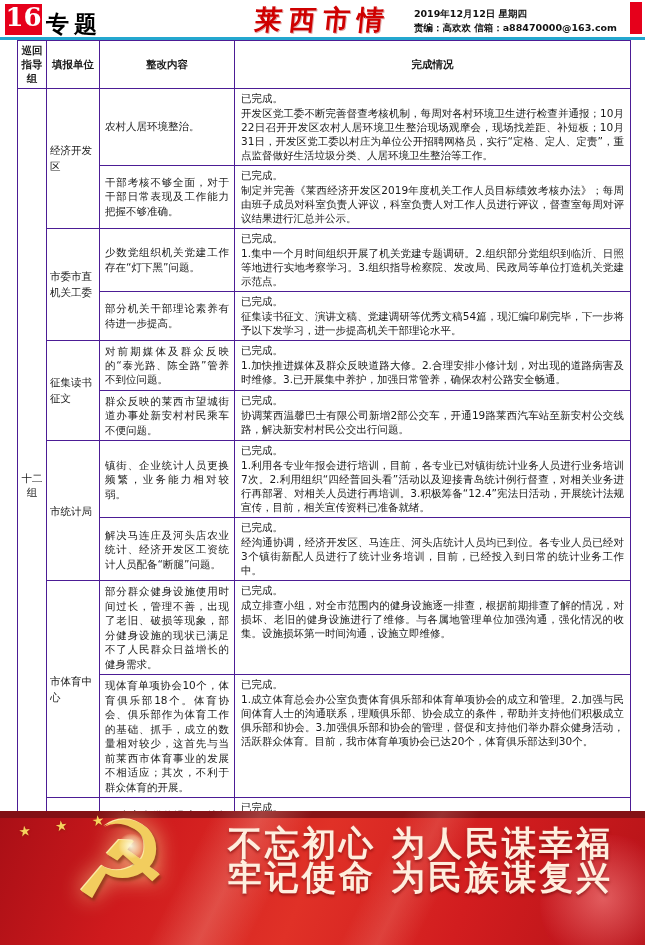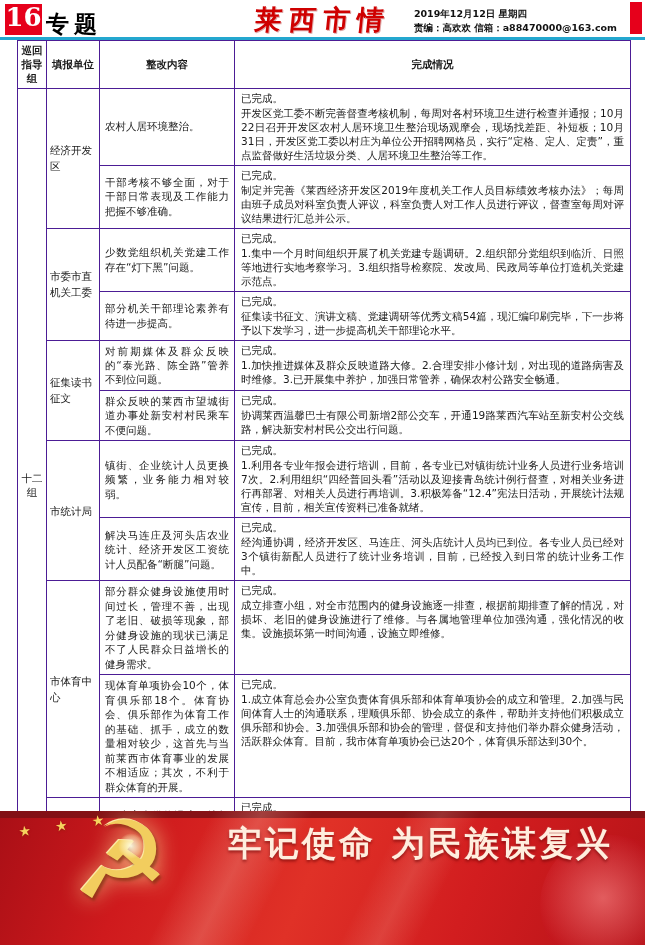--- a/index.html
+++ b/index.html
@@ -222,17 +222,18 @@
 
   <div class="banner">
     <div class="banner-topstrip"></div>
     <div class="banner-streak1"></div>
     <div class="banner-streak2"></div>
     <div class="banner-rose"></div>
     <div class="banner-stars">★ ★ ★</div>
     <div class="party-emblem">☭</div>
     <div class="emblem-glow"></div>
     <div class="slogan">
+      <div class="slogan-line">不忘初心  为人民谋幸福</div>
       <div class="slogan-line">牢记使命  为民族谋复兴</div>
     </div>
   </div>
 
 </div>
 
 </body></html>

